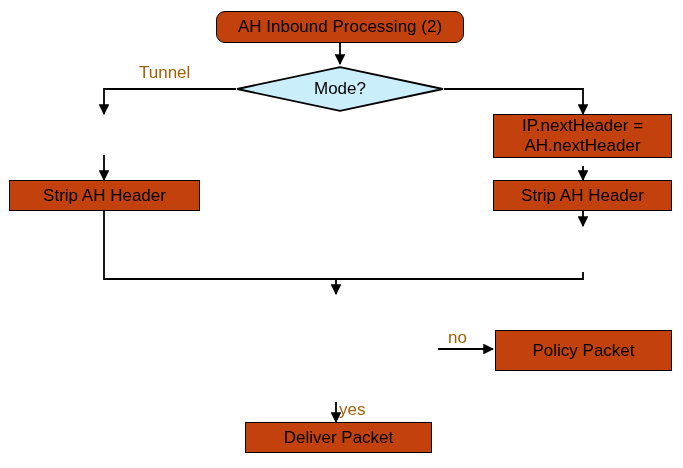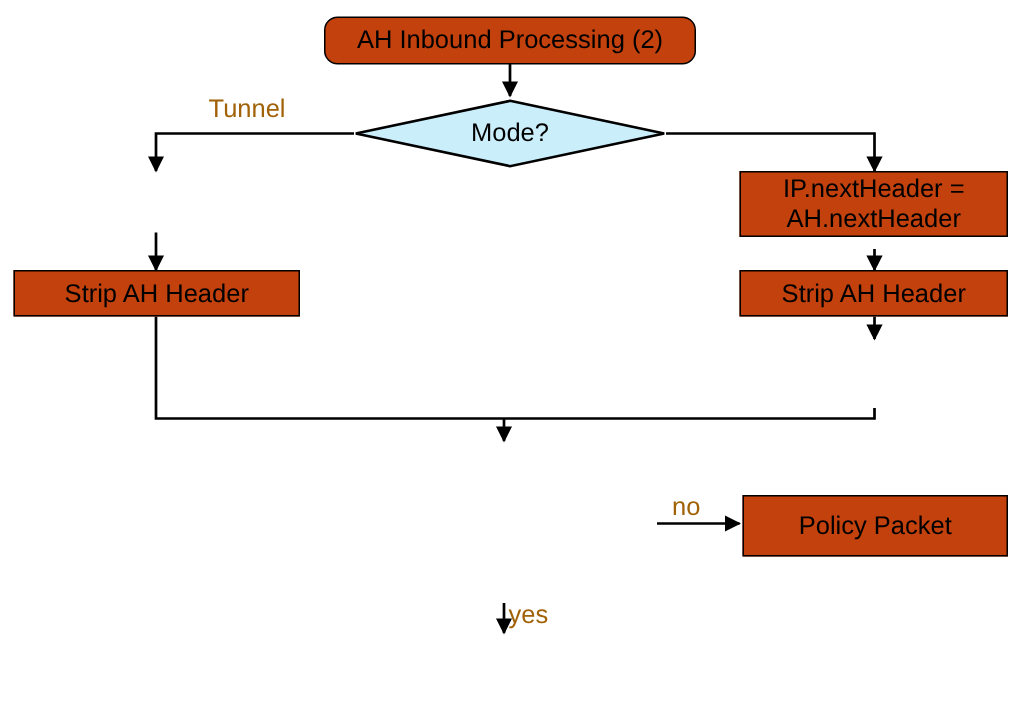--- a/index.html
+++ b/index.html
@@ -118,14 +118,15 @@
 
   <div class="node" style="left:493px; top:114px; width:179px; height:44px;">IP.nextHeader =
 AH.nextHeader</div>
   <div class="node" style="left:493px; top:180px; width:179px; height:31px;">Strip AH Header</div>
 
 
   <div class="edge-label" style="left:436px; top:328px;margin-left:12px;">no</div>
   <div class="edge-label" style="left:339px; top:400px;">yes</div>
 
   <div class="node" style="left:495px; top:330px; width:177px; height:41px;">Policy Packet</div>
+  <div class="node" style="left:245px; top:422px; width:187px; height:31px;">Deliver Packet</div>
 
 </div>
 
 </body></html>

